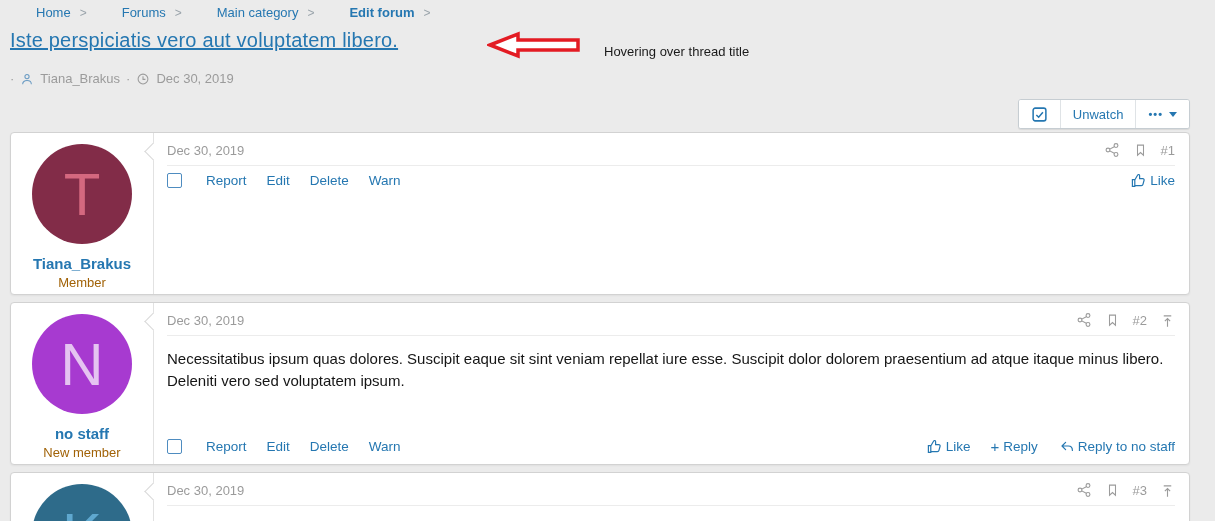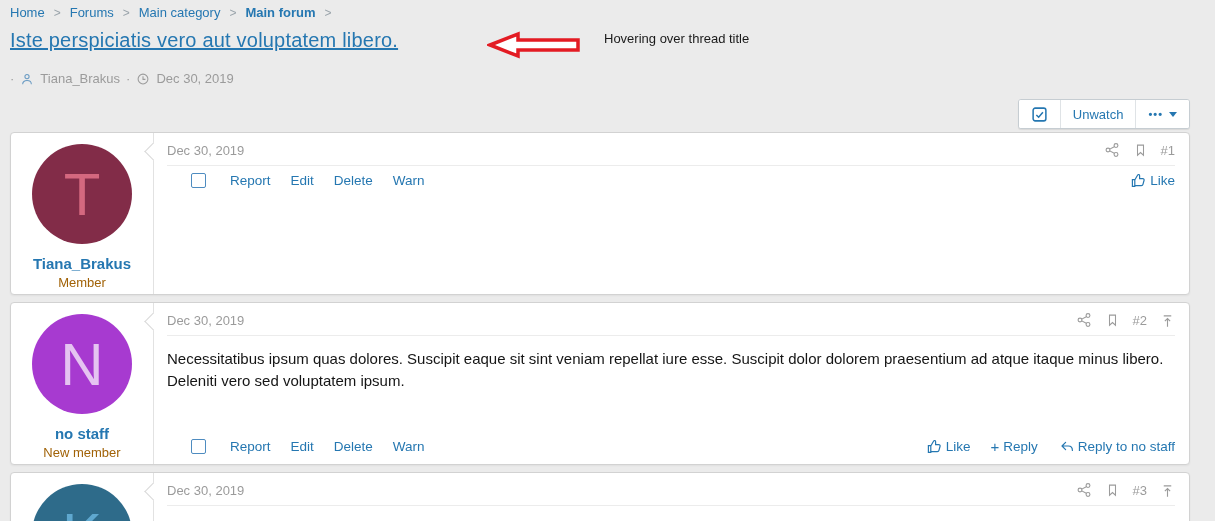--- a/index.html
+++ b/index.html
@@ -7,31 +7,31 @@
   body {
     background:#ebebeb;
     font-family:"Liberation Sans", sans-serif;
     color:#141414;
     position:relative;
   }
   .page { position:relative; padding-left:10px; width:1215px; }
 
   
   .breadcrumb { padding-top:5px; font-size:13px; display:flex; align-items:center; gap:9px; }
-  .crumb { color:#2577b1; text-decoration:none; cursor:pointer; }
+  .crumb { color:#2577b1; text-decoration:none; cursor:pointer;margin-left:26px; }
   .crumb.bold { font-weight:bold; }
   .crumb-sep { color:#9aa4ab; font-size:12px; }
 
   
   .title-row { margin-top:9px; position:relative; height:32px; }
   .thread-title {
     font-size:20px; font-weight:normal; color:#2577b1;
     text-decoration:underline; display:inline-block; cursor:pointer; letter-spacing:0.2px;
   }
-  .annotation { position:absolute; left:477px; top:2px; display:flex; align-items:flex-start; }
+  .annotation { position:absolute; left:477px; top:2px; display:flex; align-items:flex-end; }
   .annotation svg { display:block; }
   .annotation-label { margin-left:22px; font-size:13px; color:#1a1a1a; }
 
   
   .starter { margin-top:10px; display:flex; align-items:center; font-size:13px; color:#9b9b9b; gap:6px; }
   .starter a { color:#9b9b9b; text-decoration:none; cursor:pointer; }
   .mini-icon { display:inline-flex; }
   .person-icon svg { stroke:#6a9bc3; }
   .clock-icon svg { stroke:#9b9b9b; }
 
@@ -78,21 +78,21 @@
     display:flex; justify-content:space-between; align-items:center;
     padding:9px 0 7px; border-bottom:1px solid #ececec;
     color:#9b9b9b; font-size:13px;
   }
   .post-header-icons { display:flex; align-items:center; gap:13px; }
   .ghost-icon { display:inline-flex; color:#9b9b9b; cursor:pointer; }
   .ghost-icon svg { stroke:#9b9b9b; }
   .post-number { color:#9b9b9b; text-decoration:none; cursor:pointer; }
   .post-content { flex:1; padding-top:12px; font-size:15px; line-height:1.45; color:#151515; }
   .post-footer { display:flex; justify-content:space-between; align-items:center; padding-top:6px; }
-  .footer-left { display:flex; align-items:center; gap:20px;margin-left:24px; }
+  .footer-left { display:flex; align-items:center; gap:20px; }
   .footer-right { display:flex; align-items:flex-end; gap:20px; }
   .select-box {
     width:15px; height:15px; border:1px solid #4e8cc0; border-radius:2px;
     background:#fff; cursor:pointer; margin-right:4px;
   }
   .action-link { color:#2577b1; font-size:13.5px; text-decoration:none; cursor:pointer;
                  display:inline-flex; align-items:center; gap:4px; }
   .action-link svg { stroke:#2577b1; }
   .plus-glyph { font-size:15px; line-height:1; }
 
@@ -103,21 +103,21 @@
 
 <div class="page">
 
   <div class="breadcrumb">
     <a class="crumb">Home</a>
     <span class="crumb-sep">&gt;</span>
     <a class="crumb">Forums</a>
     <span class="crumb-sep">&gt;</span>
     <a class="crumb">Main category</a>
     <span class="crumb-sep">&gt;</span>
-    <a class="crumb bold">Main forum</a>
+    <a class="crumb bold">Edit forum</a>
     <span class="crumb-sep">&gt;</span>
   </div>
 
   <div class="title-row">
     <h1 class="thread-title">Iste perspiciatis vero aut voluptatem libero.</h1>
     <div class="annotation">
       <svg width="95" height="28" viewBox="0 0 95 28">
         <polygon points="3,14 31,3 31,9 91,9 91,19 31,19 31,25" fill="#ffffff" stroke="#e31b23" stroke-width="3.5" stroke-linejoin="miter"></polygon>
       </svg>
       <span class="annotation-label">Hovering over thread title</span>

